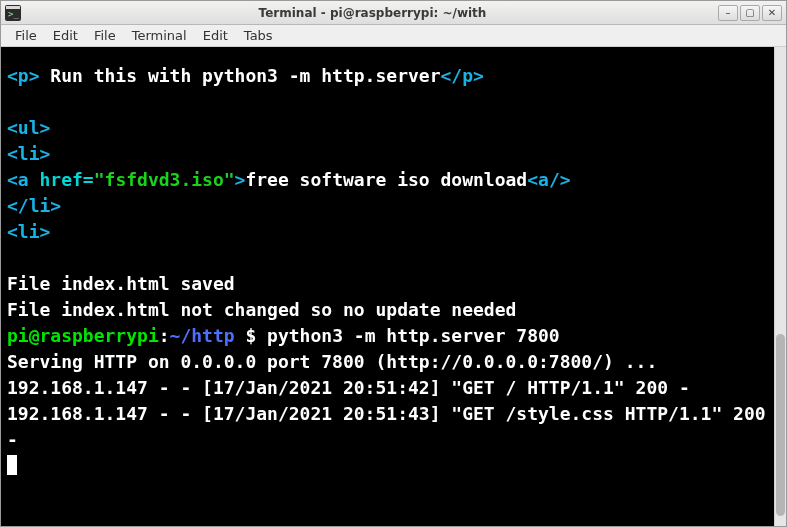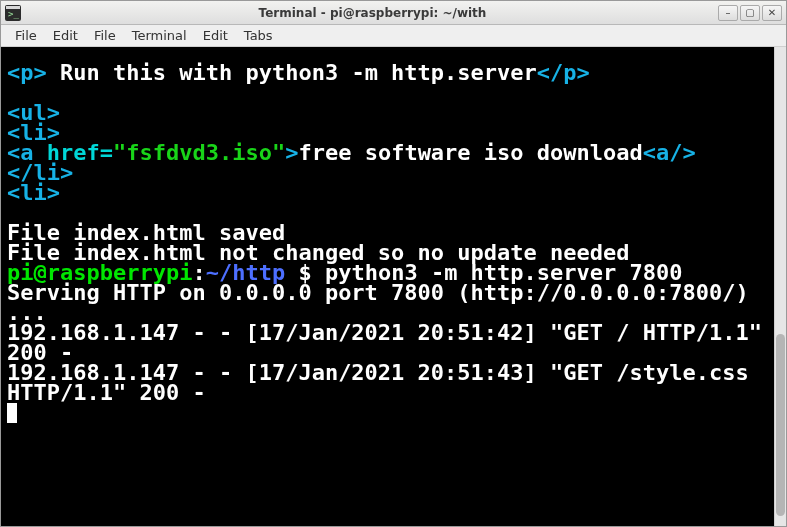--- a/index.html
+++ b/index.html
@@ -71,22 +71,22 @@
   .terminal-wrap {
     flex: 1;
     position: relative;
     display: flex;
   }
   .terminal {
     flex: 1;
     background: #000;
     color: #fff;
     font-family: "DejaVu Sans Mono", "Liberation Mono", monospace;
-    font-size: 22px;
-    line-height: 20px;
+    font-size: 18px;
+    line-height: 26px;
     padding: 16px 6px 4px 6px;
     font-weight: bold;
     white-space: pre-wrap;
     word-break: break-all;
     overflow: hidden;
   }
   .scrollbar {
     width: 12px;
     background: #e6e6e6;
     position: relative;

